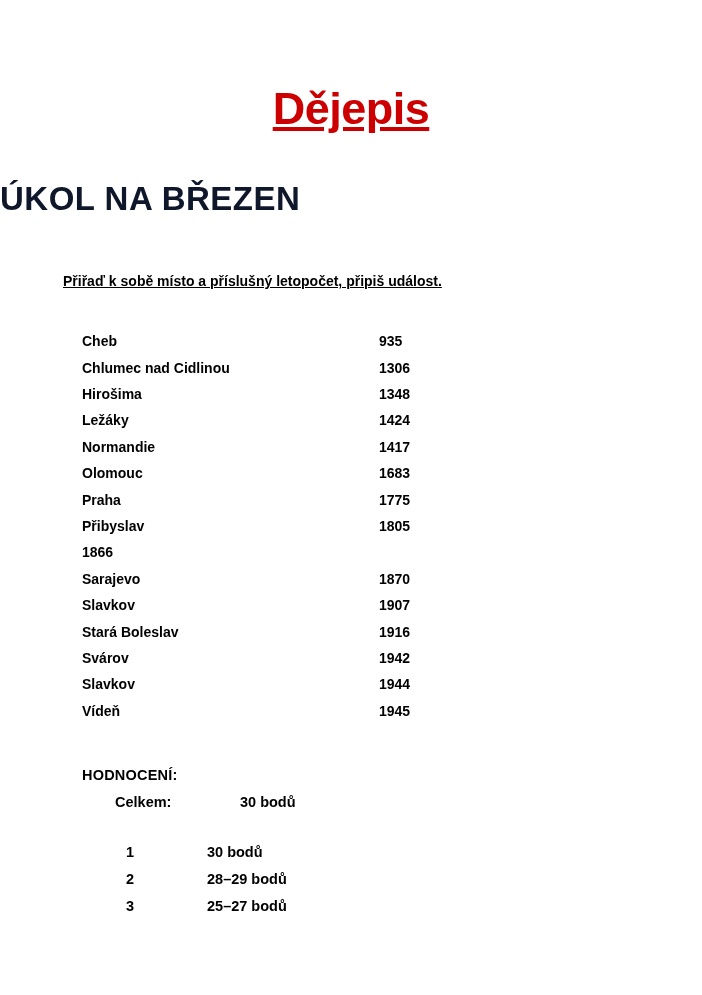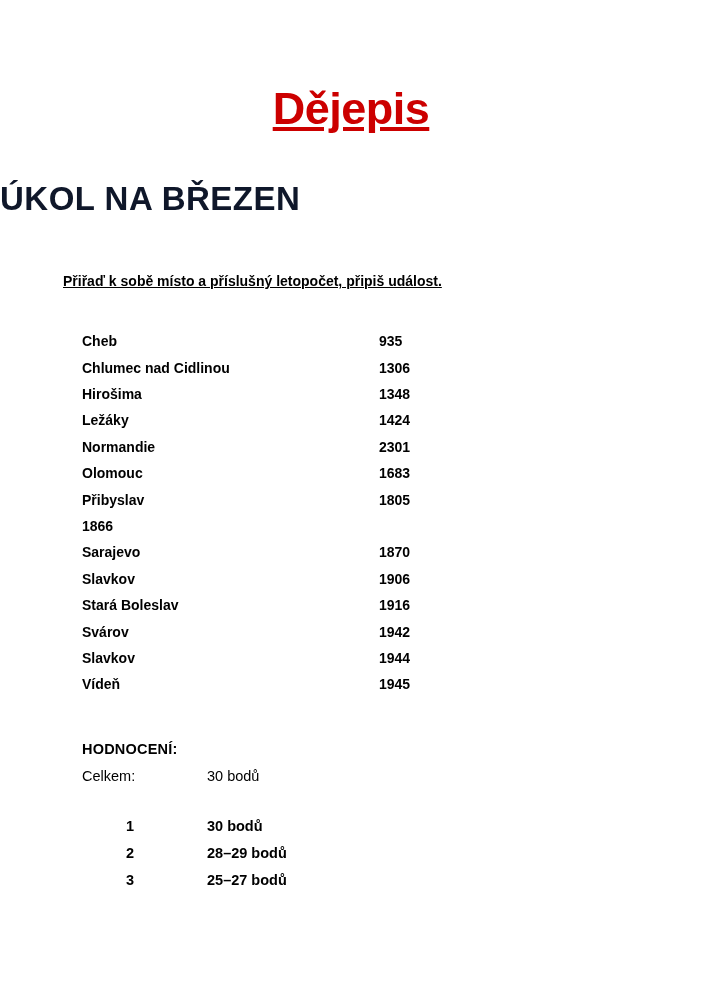--- a/index.html
+++ b/index.html
@@ -76,22 +76,23 @@
   .scoring-heading {
     font-size: 14.5px;
     font-weight: bold;
     line-height: 27px;
     letter-spacing: 0.2px;
     margin-top: 8px;
   }
   .total-row {
     display: flex;
     font-size: 14.5px;
-    font-weight: normal;
+    font-weight: bold;
     line-height: 27px;
+    margin-left: 33px;
   }
   .total-label {
     flex: 0 0 125px;
   }
   .total-value {
     flex: 0 0 auto;
   }
   .grades {
     margin: 0;
     padding: 0;
@@ -135,40 +136,44 @@
     <li class="pair-row">
       <span class="pair-place">Hirošima</span>
       <span class="pair-year">1348</span>
     </li>
     <li class="pair-row">
       <span class="pair-place">Ležáky</span>
       <span class="pair-year">1424</span>
     </li>
     <li class="pair-row">
       <span class="pair-place">Normandie</span>
-      <span class="pair-year">2301</span>
+      <span class="pair-year">1417</span>
     </li>
     <li class="pair-row">
       <span class="pair-place">Olomouc</span>
       <span class="pair-year">1683</span>
     </li>
     <li class="pair-row">
+      <span class="pair-place">Praha</span>
+      <span class="pair-year">1775</span>
+    </li>
+    <li class="pair-row">
       <span class="pair-place">Přibyslav</span>
       <span class="pair-year">1805</span>
     </li>
     <li class="pair-row">
       <span class="pair-year">1866</span>
     </li>
     <li class="pair-row">
       <span class="pair-place">Sarajevo</span>
       <span class="pair-year">1870</span>
     </li>
     <li class="pair-row">
       <span class="pair-place">Slavkov</span>
-      <span class="pair-year">1906</span>
+      <span class="pair-year">1907</span>
     </li>
     <li class="pair-row">
       <span class="pair-place">Stará Boleslav</span>
       <span class="pair-year">1916</span>
     </li>
     <li class="pair-row">
       <span class="pair-place">Svárov</span>
       <span class="pair-year">1942</span>
     </li>
     <li class="pair-row">

